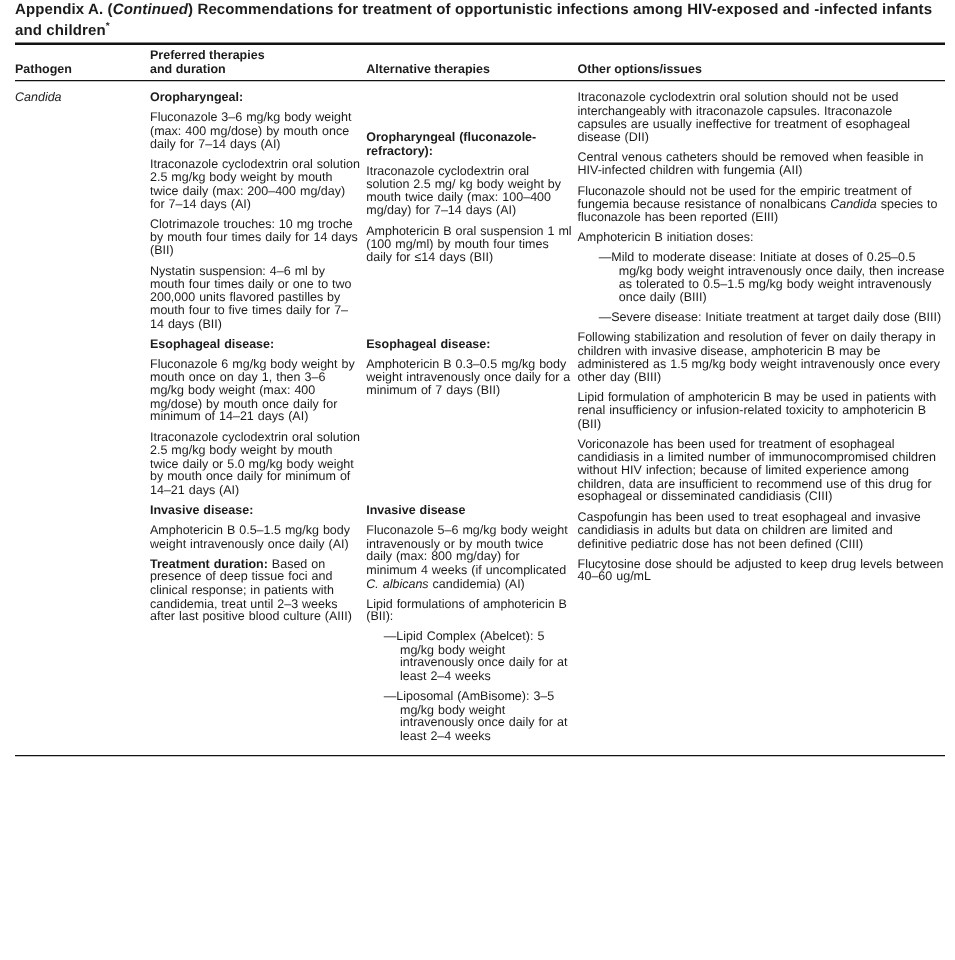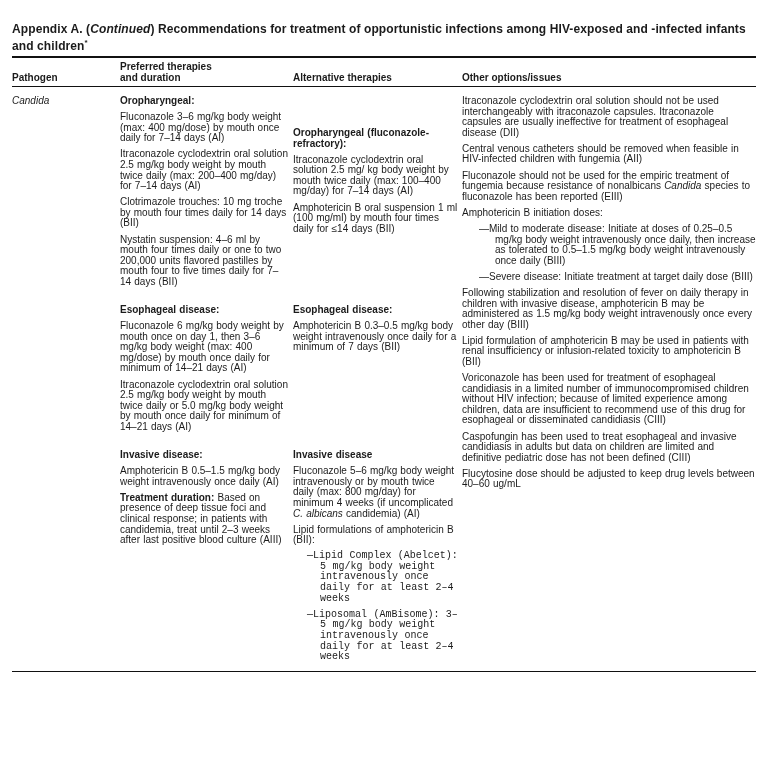--- a/index.html
+++ b/index.html
@@ -8,21 +8,21 @@
     background: #ffffff;
   }
   body {
     width: 764px;
     height: 768px;
     overflow: hidden;
     color: #1b1b1b;
     font-family: "Liberation Sans", "DejaVu Sans", sans-serif;
   }
   .page {
-    padding: 22px 8px 0 12px;
+    padding: 0 8px 0 12px;
   }
   .title {
     font-size: 12px;
     font-weight: bold;
     line-height: 14px;
     letter-spacing: 0.1px;
   }
   .title sup { font-size: 8px; }
   .rule { height: 0; }
   .rule-thick { border-top: 2px solid #111; margin-top: 3px; }
@@ -45,31 +45,31 @@
   }
   .h-center { text-align: left; }
   .body-grid {
     padding-top: 9px;
     font-size: 10px;
     line-height: 10.6px;
     word-spacing: 0.4px;
   }
   .body-grid p { margin: 0 0 5.5px 0; }
   .sec-h { font-weight: bold; margin: 0 0 5.5px 0; }
-  .sect-gap { margin-top: 12px; }
+  .sect-gap { margin-top: 0; }
   .pathogen-cell { font-style: italic; }
   .c1 { grid-column: 1; grid-row: 1; }
   .p1 { grid-column: 2; grid-row: 1; }
   .p2 { grid-column: 2; grid-row: 2; }
   .p3 { grid-column: 2; grid-row: 3; }
   .a1 { grid-column: 3; grid-row: 1; margin-top: 32px; }
   .a2 { grid-column: 3; grid-row: 2; }
   .a3 { grid-column: 3; grid-row: 3; }
   .o1 { grid-column: 4; grid-row: 1 / span 3; }
-  .dash  { padding-left: 27px; text-indent: -13px; font-family: Liberation Mono, monospace; }
+  .dash  { padding-left: 27px; text-indent: -13px; }
   .dash4 { padding-left: 33px; text-indent: -16px; }
   .bottom-rule { margin-top: 3px; }
 </style>
 </head>
 <body>
 
 <div class="page">
 
   <div class="title">
     <span>Appendix A. (</span><i>Continued</i><span>) Recommendations for treatment of opportunistic infections among HIV-exposed and -infected infants and children</span><sup>*</sup>

